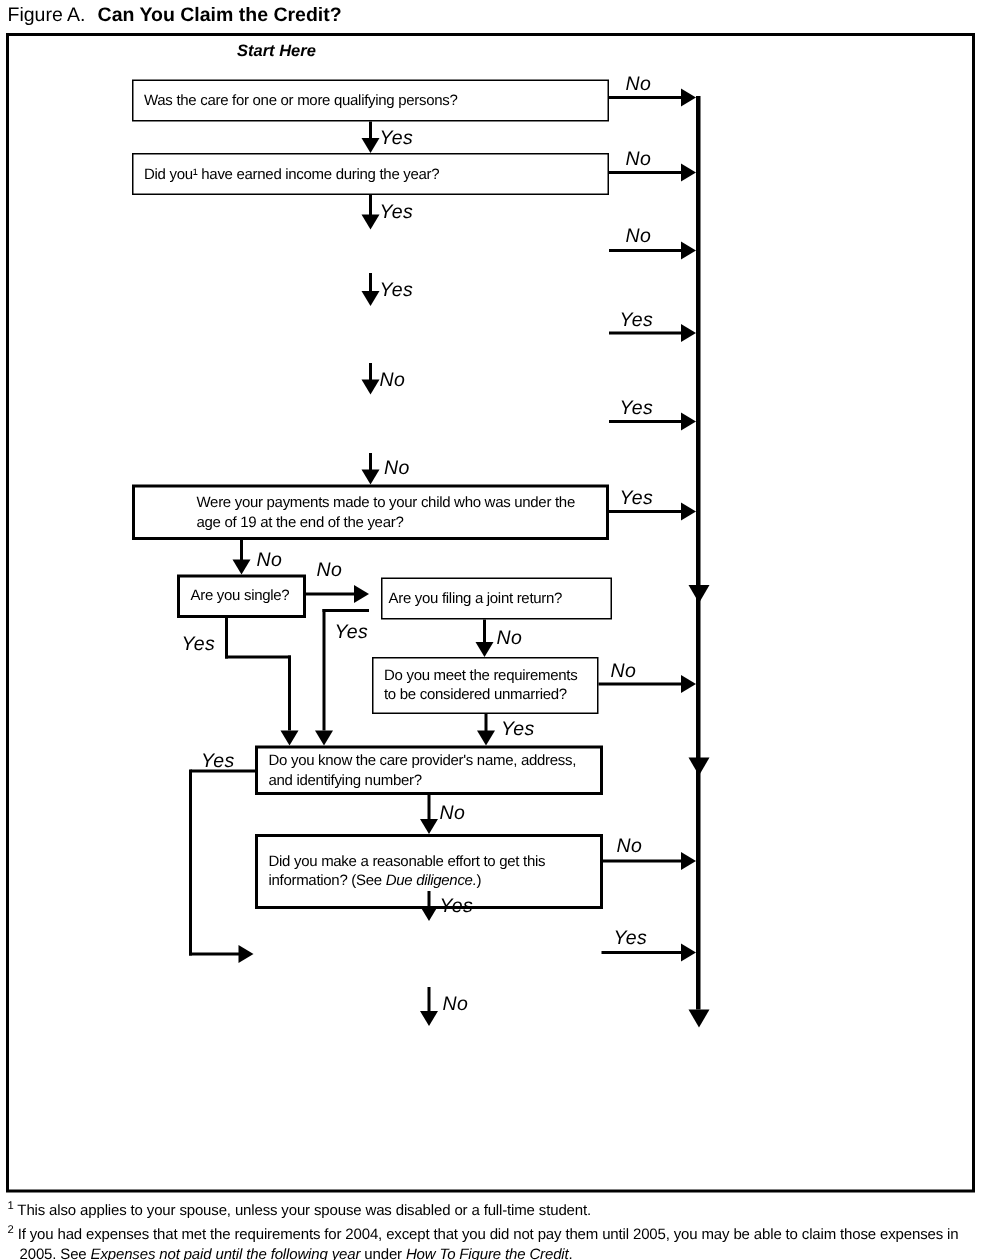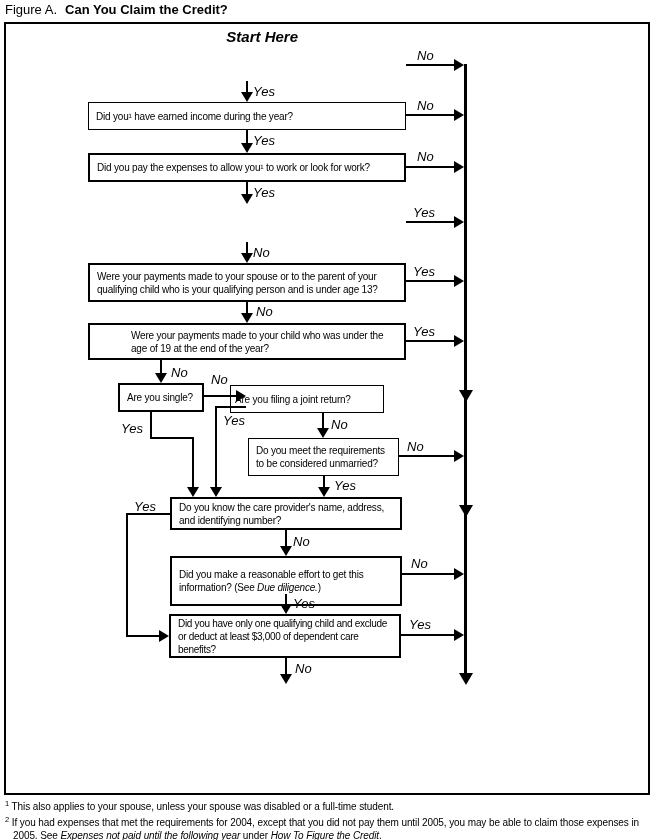--- a/index.html
+++ b/index.html
@@ -5,21 +5,21 @@
   html,body{margin:0;padding:0;background:#fff;}
   #stage{
     position:relative;width:654px;height:840px;background:#fff;
     font-family:"Liberation Sans","DejaVu Sans",sans-serif;color:#000;overflow:hidden;
   }
   .abs{position:absolute;}
   #fig-title{left:5px;top:2px;font-size:13px;}
   #fig-title .t-label{font-weight:400;}
   #fig-title .t-main{font-weight:700;margin-left:8px;}
   #chart-border{left:4px;top:22px;width:642px;height:769px;border:2px solid #000;}
-  #start-here{left:158px;top:28px;width:140px;text-align:right;font-size:15px;font-style:italic;font-weight:600;}
+  #start-here{left:158px;top:28px;width:140px;text-align:left;font-size:11px;font-style:italic;font-weight:600;}
   .box{
     position:absolute;border:2px solid #000;background:#fff;
     font-size:10px;line-height:13px;letter-spacing:-0.2px;
     padding:3px 7px;box-sizing:border-box;
     display:flex;align-items:center;
   }
   .box.b1{border-width:1px;}
   .vl{position:absolute;width:2px;background:#000;}
   .hl{position:absolute;height:2px;background:#000;}
   .vl3{position:absolute;width:3px;background:#000;}
@@ -38,61 +38,55 @@
 <div id="stage">
 
   <div class="abs" id="fig-title">
     <span class="t-label">Figure A.</span><span class="t-main">Can You Claim the Credit?</span>
   </div>
 
   <div class="abs" id="chart-border"></div>
 
   <div class="abs" id="start-here">Start Here</div>
 
+  <div class="box b1" style="left:88px;top:53px;width:318px;height:28px;">
+    <span>Was the care for one or more qualifying persons?</span>
+  </div>
 
   <div class="box b1" style="left:88px;top:102px;width:318px;height:28px;">
     <span>Did you¹ have earned income during the year?</span>
   </div>
 
-  <div class="box" style="left:88px;top:153px;width:318px;height:29px;">
-    <span>Did you pay the expenses to allow you¹ to work or look for work?</span>
-  </div>
-
-
-  <div class="box" style="left:88px;top:263px;width:318px;height:39px;">
-    <span>Were your payments made to your spouse or to the parent of your qualifying child who is your qualifying person and is under age 13?</span>
-  </div>
+
+
 
   <div class="box" style="left:88px;top:323px;width:318px;height:37px;padding-left:41px;">
     <span>Were your payments made to your child who was under the age of 19 at the end of the year?</span>
   </div>
 
   <div class="box" style="left:118px;top:383px;width:86px;height:29px;">
     <span>Are you single?</span>
   </div>
 
-  <div class="box b1" style="left:230px;top:385px;width:154px;height:28px;padding:3px 4px;">
+  <div class="box b1" style="left:254px;top:385px;width:154px;height:28px;padding:3px 4px;">
     <span>Are you filing a joint return?</span>
   </div>
 
   <div class="box b1" style="left:248px;top:438px;width:151px;height:38px;">
     <span>Do you meet the requirements to be considered unmarried?</span>
   </div>
 
   <div class="box" style="left:170px;top:497px;width:232px;height:33px;">
     <span>Do you know the care provider's name, address, and identifying number?</span>
   </div>
 
   <div class="box" style="left:170px;top:556px;width:232px;height:50px;">
     <span><span>Did you make a reasonable effort to get this information? (See </span><span class="it">Due diligence.</span><span>)</span></span>
   </div>
 
-  <div class="box" style="left:169px;top:614px;width:232px;height:44px;letter-spacing:-0.3px;">
-    <span>Did you have only one qualifying child and exclude or deduct at least $3,000 of dependent care benefits?</span>
-  </div>
 
 
 
   <div class="vl3" style="left:464px;top:64px;height:609px;"></div>
   <div class="ad big" style="left:459px;top:390px;"></div>
   <div class="ad big" style="left:459px;top:505px;"></div>
   <div class="ad big" style="left:459px;top:673px;"></div>
 
   <div class="vl" style="left:246px;top:81px;height:13px;"></div>
   <div class="ad" style="left:241px;top:92px;"></div>

